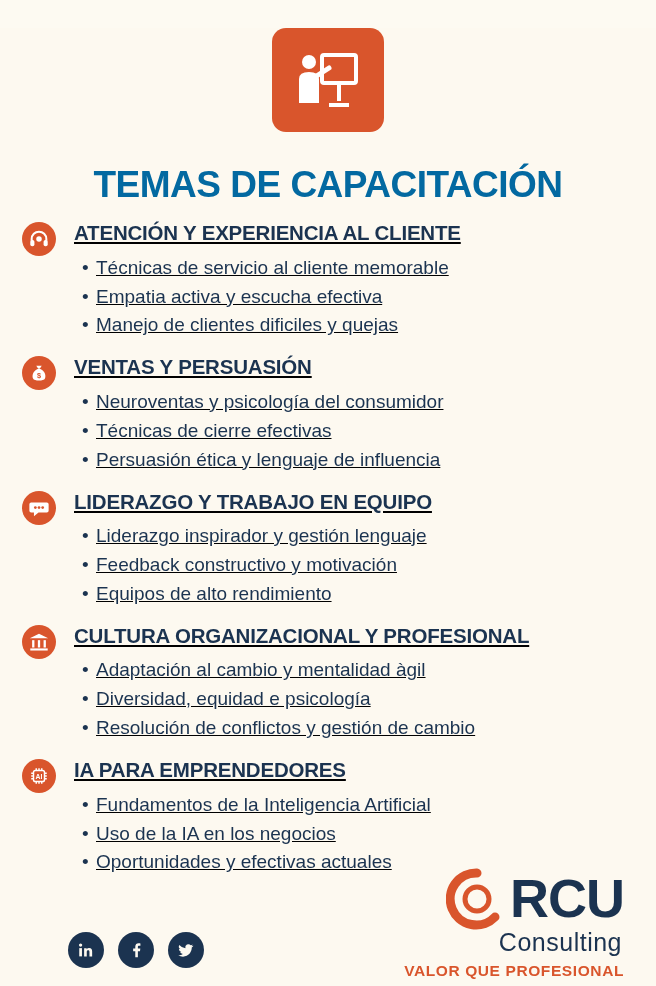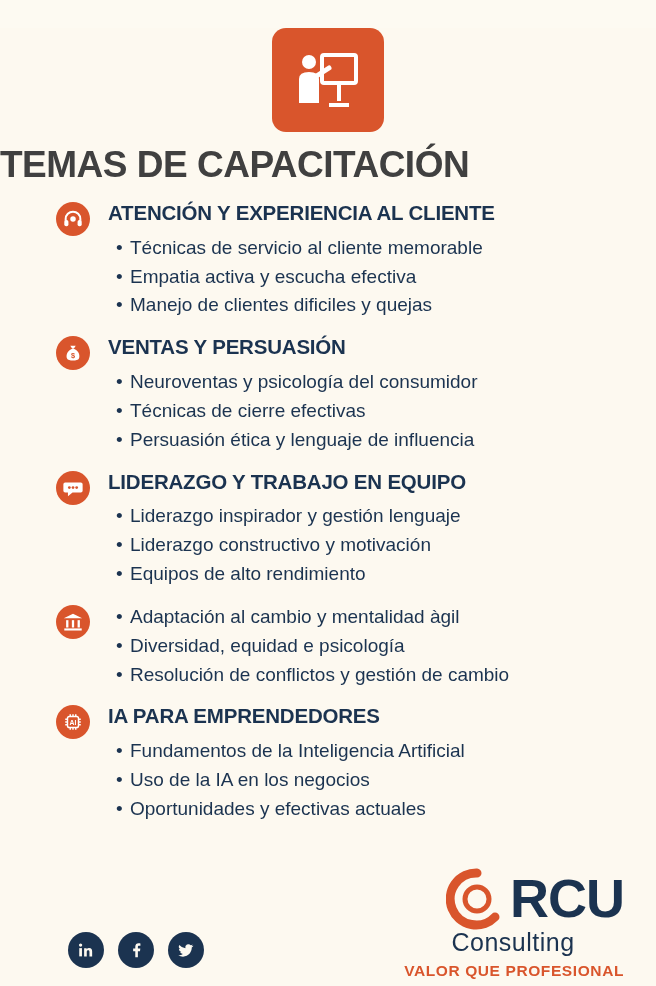--- a/index.html
+++ b/index.html
@@ -30,31 +30,33 @@
     background: #d9552c;
     border-radius: 14px;
     display: flex;
     align-items: center;
     justify-content: center;
   }
   .hero-badge svg { display: block; }
 
   
   .title {
-    color: #404040;
+    text-align: center;
+    color: #0369a1;
     font-size: 37px;
     font-weight: bold;
     letter-spacing: -0.5px;
-    margin: 12px 0 14px 0;
+    margin: 32px 0 14px 0;
     font-family: "Liberation Sans", sans-serif;
   }
 
   
   .sections {
-    padding: 0 22px 0 56px;
+    padding: 0 22px 0 22px;
+    text-decoration: underline;
   }
   .section {
     position: relative;
     margin-bottom: 14px;
   }
   .sec-icon {
     position: absolute;
     left: 0;
     top: 2px;
     width: 34px;
@@ -143,21 +145,20 @@
     font-weight: bold;
     letter-spacing: -1px;
     line-height: 0.95;
   }
   .brand-sub {
     color: #1b3350;
     font-size: 25px;
     letter-spacing: 0.5px;
     margin-top: -2px;
     margin-right: 2px;
-    text-align: center;
   }
   .brand-tag {
     color: #d9552c;
     font-size: 15.5px;
     font-weight: bold;
     letter-spacing: 0.6px;
     margin-top: 5px;
   }
 </style>
 </head>
@@ -225,37 +226,38 @@
           <path d="M3.5 6 h17 a2 2 0 0 1 2 2 v7 a2 2 0 0 1 -2 2 h-9 l-5 4 v-4 h-3 a2 2 0 0 1 -2 -2 v-7 a2 2 0 0 1 2 -2 z" fill="#ffffff"></path>
           <circle cx="8" cy="11.5" r="1.5" fill="#d9552c"></circle>
           <circle cx="12" cy="11.5" r="1.5" fill="#d9552c"></circle>
           <circle cx="16" cy="11.5" r="1.5" fill="#d9552c"></circle>
         </svg>
       </div>
       <div class="sec-body">
         <div class="sec-title">LIDERAZGO Y TRABAJO EN EQUIPO</div>
         <ul class="bullets">
           <li>Liderazgo inspirador y gestión lenguaje</li>
-          <li>Liderazgo constructivo y motivación</li>
+          <li>Feedback constructivo y motivación</li>
           <li>Equipos de alto rendimiento</li>
         </ul>
       </div>
     </div>
 
     <div class="section">
       <div class="sec-icon">
         <svg width="22" height="22" viewBox="0 0 24 24" aria-hidden="true">
           <path d="M12 3 L22 8 H2 z" fill="#ffffff"></path>
           <rect x="4.5" y="10" width="2.5" height="8" fill="#ffffff"></rect>
           <rect x="10.75" y="10" width="2.5" height="8" fill="#ffffff"></rect>
           <rect x="17" y="10" width="2.5" height="8" fill="#ffffff"></rect>
           <rect x="2.5" y="19" width="19" height="2.3" fill="#ffffff"></rect>
         </svg>
       </div>
       <div class="sec-body">
+        <div class="sec-title">CULTURA ORGANIZACIONAL Y PROFESIONAL</div>
         <ul class="bullets">
           <li>Adaptación al cambio y mentalidad àgil</li>
           <li>Diversidad, equidad e psicología</li>
           <li>Resolución de conflictos y gestión de cambio</li>
         </ul>
       </div>
     </div>
 
     <div class="section">
       <div class="sec-icon">

